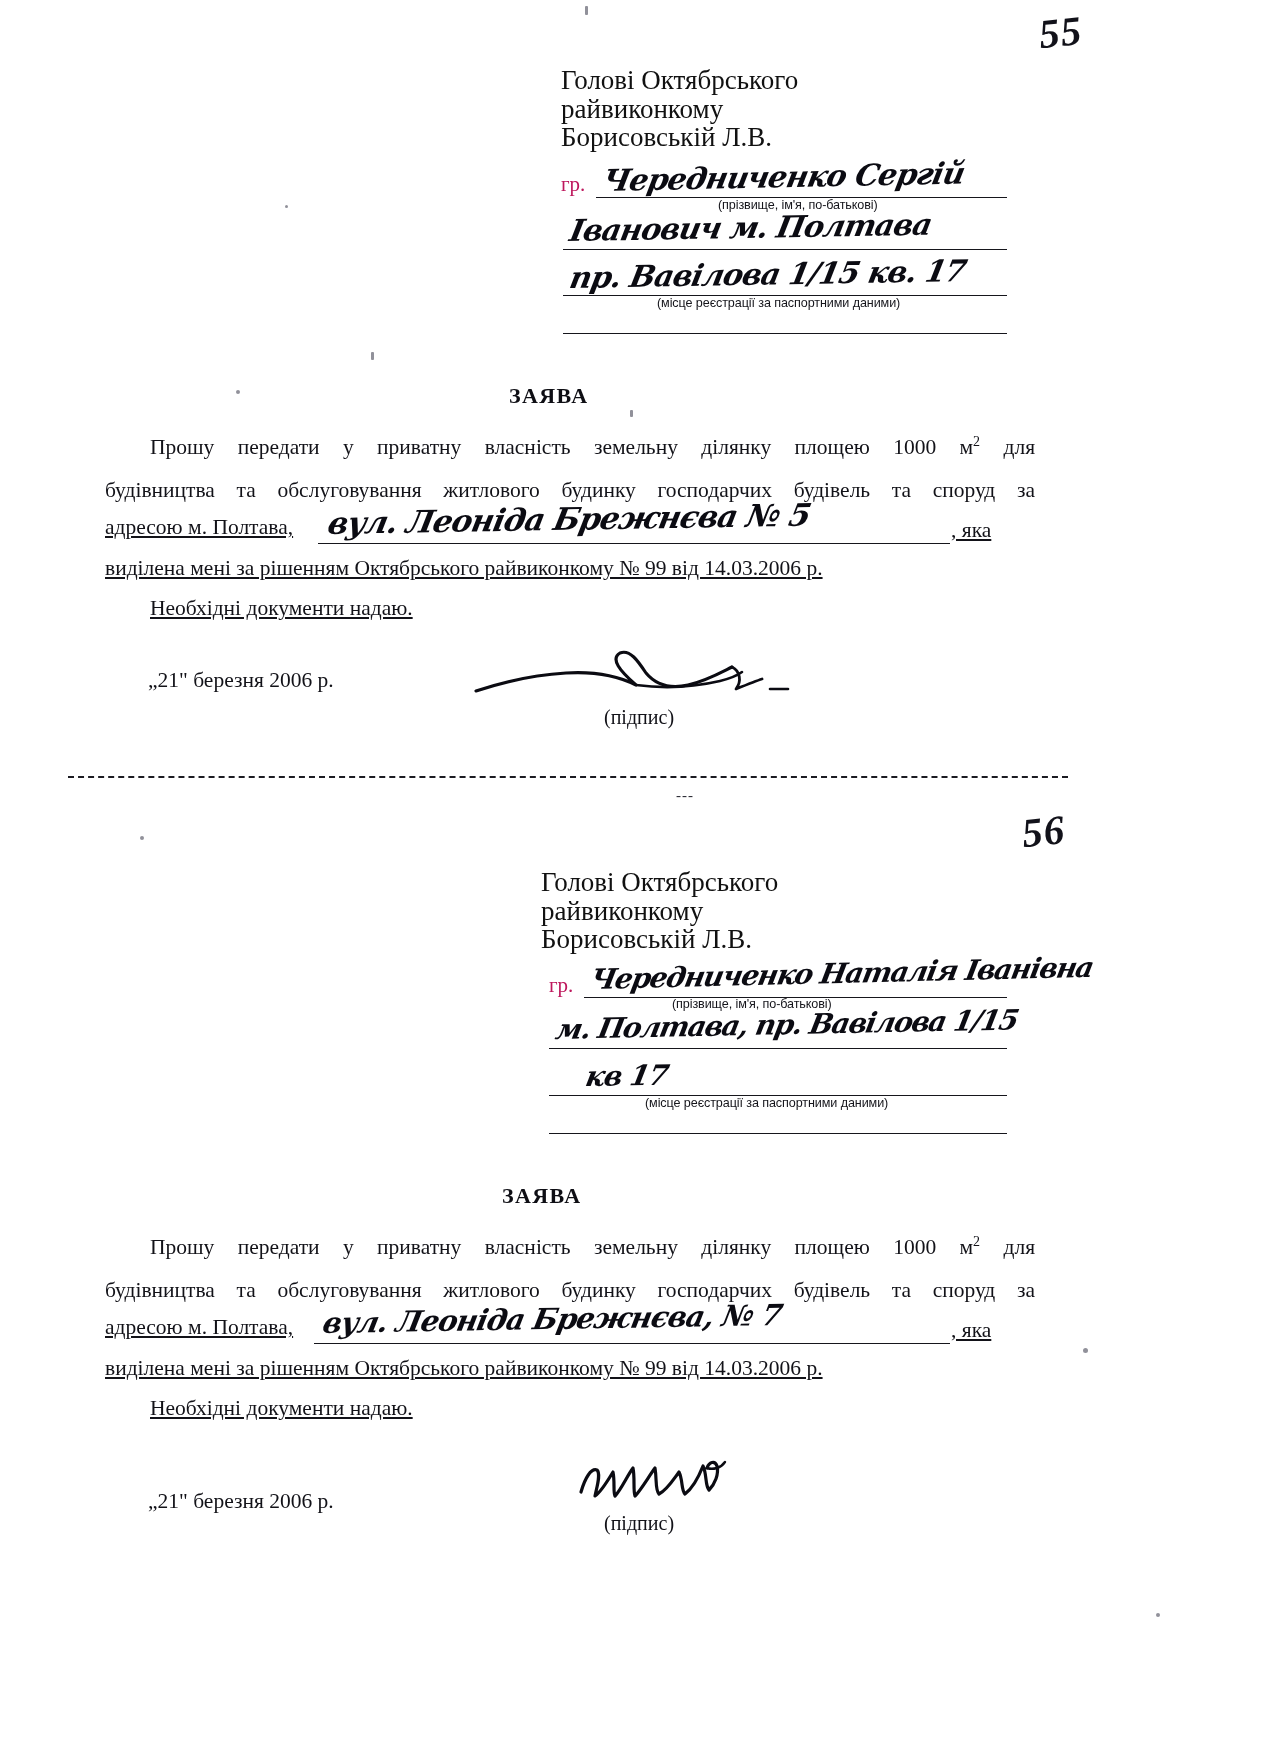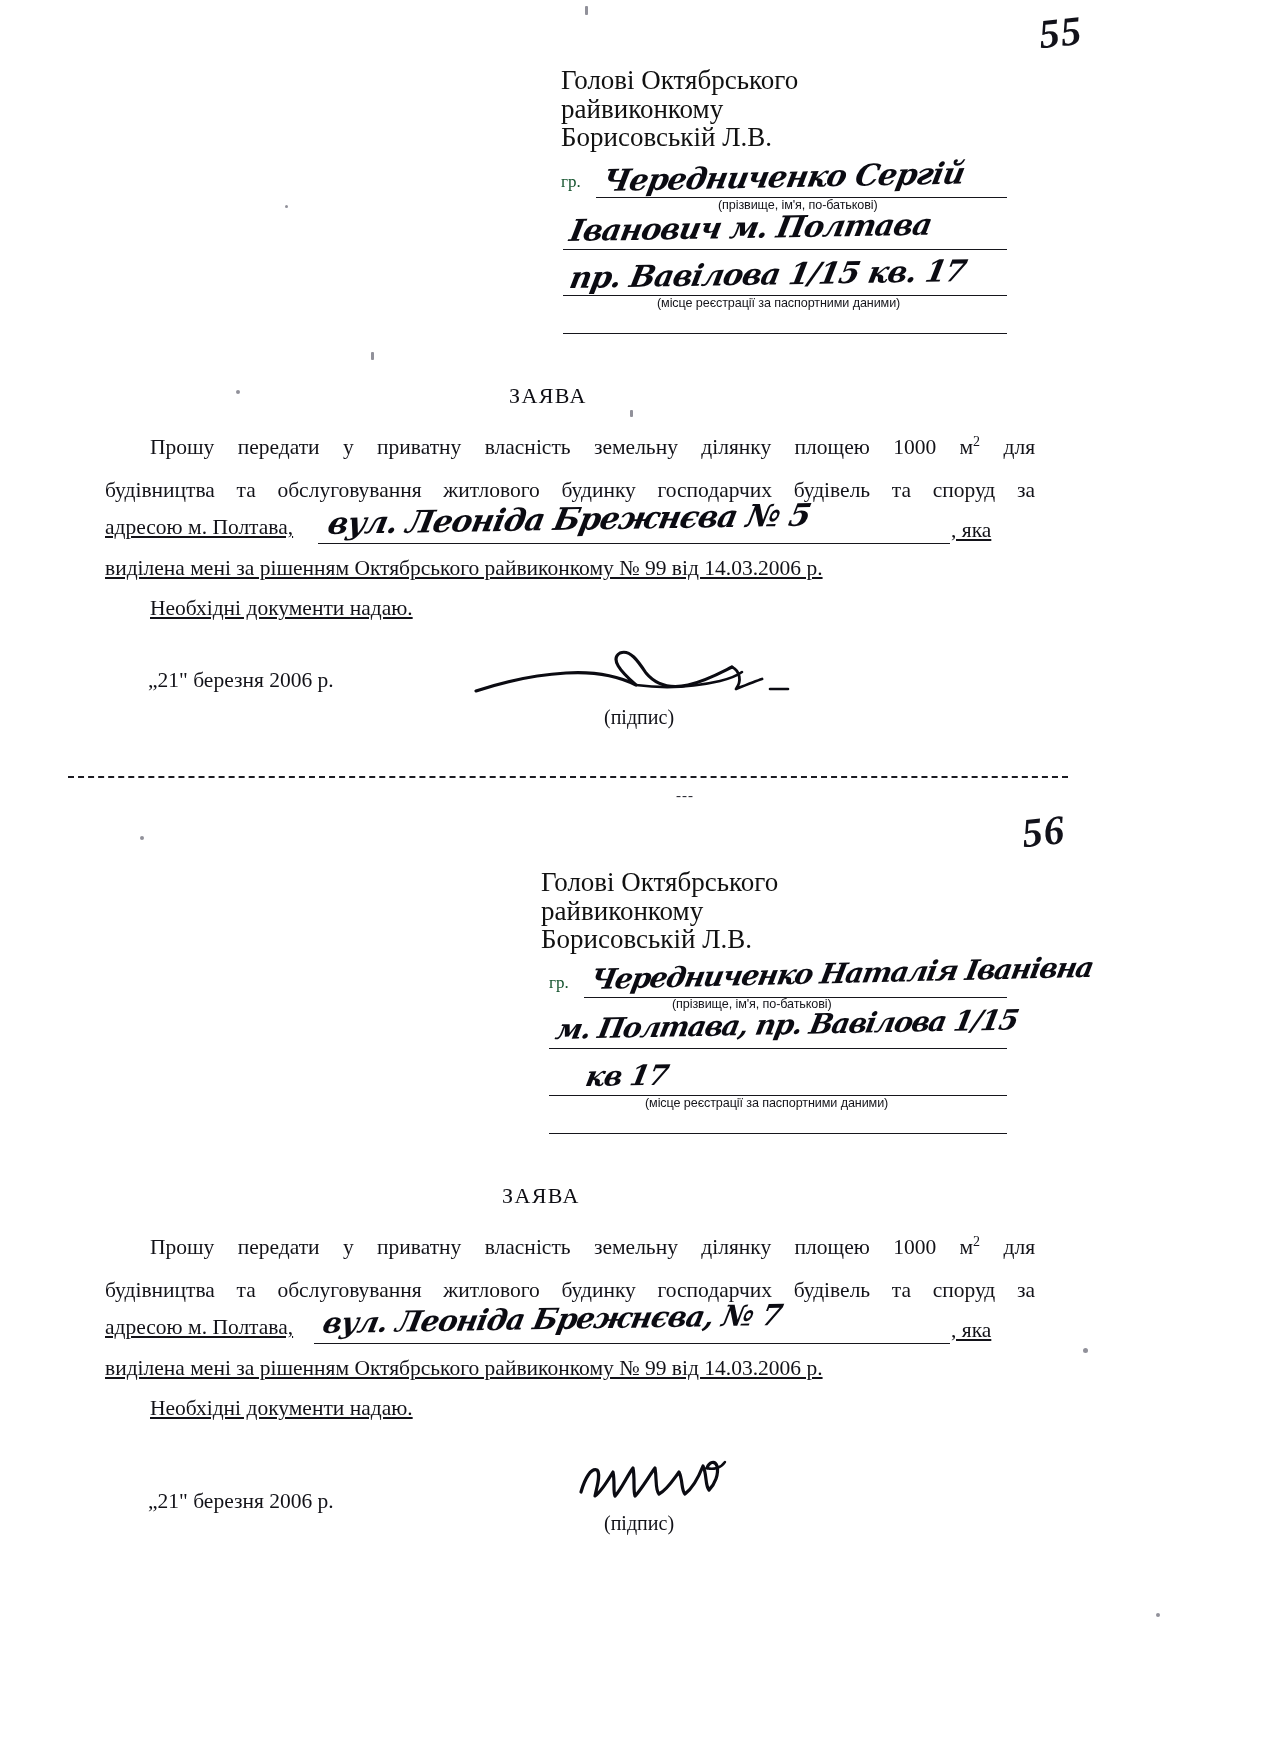--- a/index.html
+++ b/index.html
@@ -27,22 +27,22 @@
   }
   .addressee{
     position:absolute;
     font-size:27px;
     line-height:28.5px;
     white-space:pre-line;
     color:#111;
   }
   .gr-label{
     position:absolute;
-    font-size:17px;
-    color:#14532d;
+    font-size:21px;
+    color:#be185d;
   }
   .fill-line{
     position:absolute;
     border-bottom:1.6px solid #16161c;
     height:0;
   }
   .caption{
     position:absolute;
     font-family:"Liberation Sans", sans-serif;
     font-size:12.6px;
@@ -56,21 +56,21 @@
     font-style:italic;
     font-weight:bold;
     color:#0b0b12;
     white-space:nowrap;
     transform-origin:left bottom;
   }
   .doc-title{
     position:absolute;
     font-size:22px;
     letter-spacing:1.4px;
-    font-weight:normal;
+    font-weight:bold;
     color:#0e0e14;
   }
   .body-line{
     position:absolute;
     font-size:21.5px;
     color:#121218;
     white-space:nowrap;
     text-decoration:underline;
   }
   .body-just{

